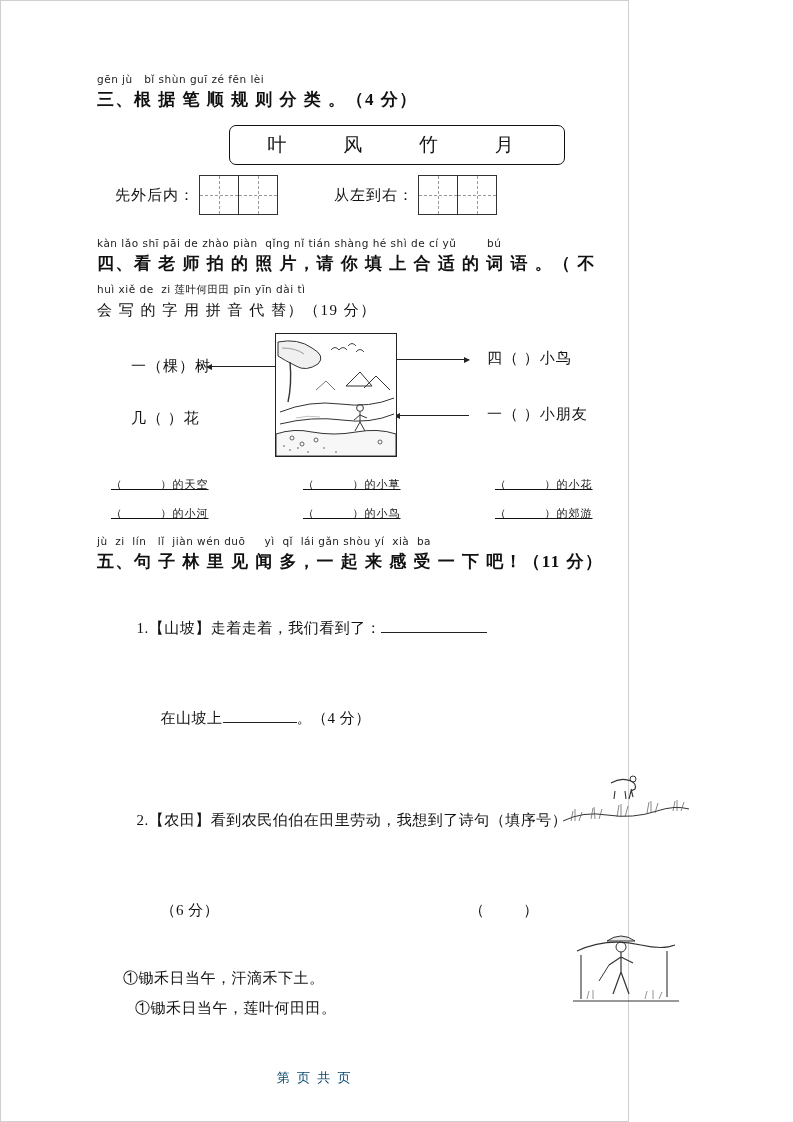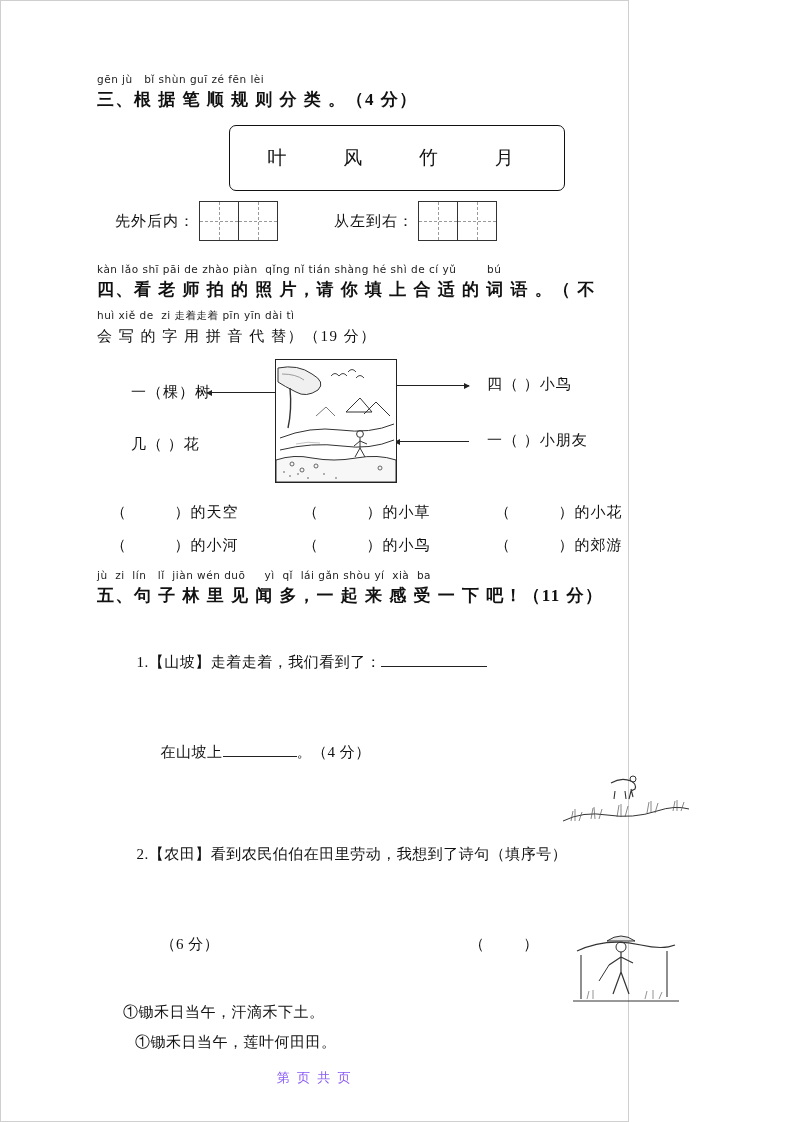--- a/index.html
+++ b/index.html
@@ -36,21 +36,21 @@
     line-height:26px;
     margin:0 0 4px 0;
     white-space:pre;
   }
 
   
   .wordbox-wrap{display:flex;justify-content:center;margin:12px 0 10px 0;}
   .wordbox{
     border:1.5px solid #111;
     border-radius:7px;
-    padding:18px 24px;
+    padding:5px 24px;
     font-size:19px;
     letter-spacing:26px;
     text-indent:13px;
     line-height:28px;
   }
   .sortrow{
     display:flex;align-items:center;
     margin:6px 0 0 18px;
     font-size:15px;
     letter-spacing:1px;
@@ -112,23 +112,24 @@
     border-left:6px solid #222;border-top:3px solid transparent;border-bottom:3px solid transparent;
   }
   .ld1:after{right:auto;left:-1px;border-left:none;border-right:6px solid #222;}
   .ld3:after{
     content:"";position:absolute;left:-1px;top:-3px;
     border-right:6px solid #222;border-top:3px solid transparent;border-bottom:3px solid transparent;
   }
 
   .fillrow{
     display:flex;
-    font-size:15px;
+    font-size:11px;
     letter-spacing:1px;
     margin:14px 0 0 14px;
+    text-decoration:underline;
   }
   .fillrow .cell{width:192px;white-space:pre;}
 
   .station{
     text-align:center;
     font-size:15.5px;
     letter-spacing:1px;
     margin:20px 0 6px 0;
   }
 
@@ -156,21 +157,21 @@
     letter-spacing:1px;
   }
   .sketch{
     position:absolute;
     border:0;
   }
   .s1{left:560px;top:762px;width:130px;height:70px;}
   .s2{left:570px;top:920px;width:110px;height:90px;}
   .footer{
     position:absolute;left:0;right:0;bottom:34px;
-    text-align:center;font-size:13px;letter-spacing:2px;color:#8b5cf6;
+    text-align:center;font-size:13px;letter-spacing:2px;color:#0c4a6e;
   }
 </style>
 </head>
 <body>
 
 <div class="page">
 
   <div class="content">
 
     <div class="pinyin-line">gēn jù   bǐ shùn guī zé fēn lèi</div>
@@ -190,21 +191,21 @@
       <span>从左到右：</span>
       <span class="grid2">
         <span class="tianzi"></span>
         <span class="tianzi"></span>
       </span>
     </div>
 
     <div style="height:22px"></div>
     <div class="pinyin-line">kàn lǎo shī pāi de zhào piàn  qǐng nǐ tián shàng hé shì de cí yǔ        bú</div>
     <div class="q-head">四、看 老 师 拍 的 照 片，请 你 填 上 合 适 的 词 语 。（ 不</div>
-    <div class="pinyin-line" style="margin-top:6px">huì xiě de  zi 走着走着 pīn yīn dài tì</div>
+    <div class="pinyin-line" style="margin-top:6px">huì xiě de  zi 莲叶何田田 pīn yīn dài tì</div>
     <div class="q-head" style="font-weight:normal;font-size:15px;letter-spacing:1.5px">会 写 的 字 用 拼 音 代 替）（19 分）</div>
 
     <div class="pic-block">
       <div class="lbl l1">一（棵）树</div>
       <div class="lbl l2">几（    ）花</div>
       <div class="lbl r1">四（    ）小鸟</div>
       <div class="lbl r2">一（    ）小朋友</div>
 
       <div class="leader ld1"></div>
       <div class="leader ld2"></div>

